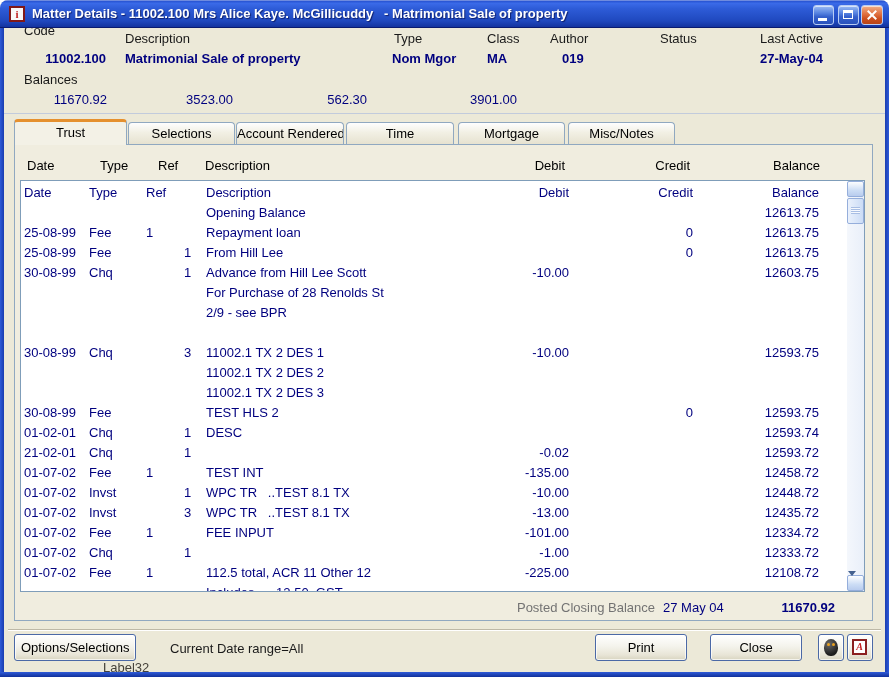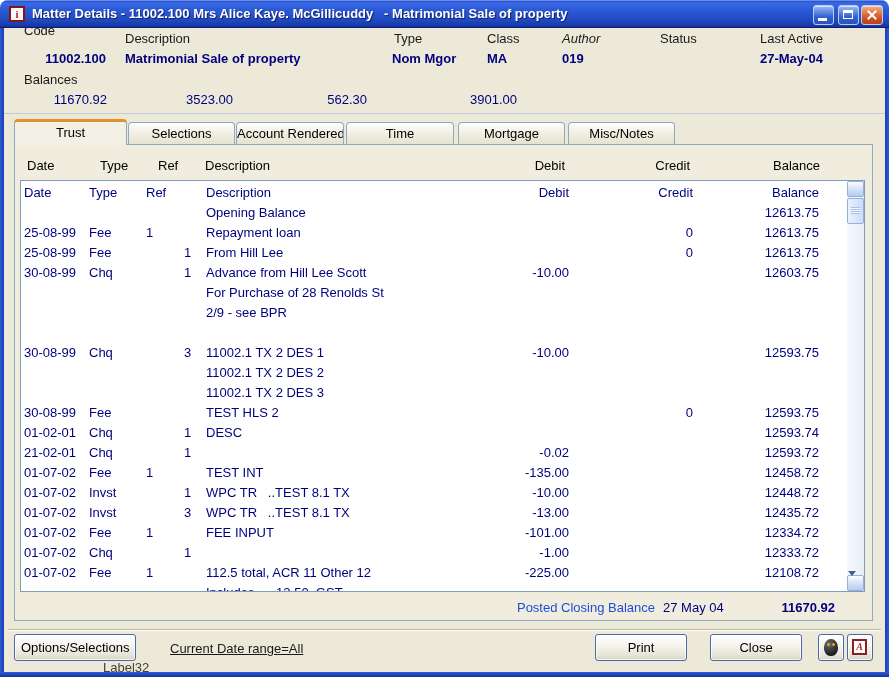--- a/index.html
+++ b/index.html
@@ -66,35 +66,35 @@
     background:linear-gradient(180deg,#FDFEFF,#CCDDF5 60%,#B8CCEE);}
   .sb-up{top:0;} .sb-down{bottom:0;}
   .arr{width:0;height:0;margin:5px auto 0;}
   .arr-up{border-left:4px solid transparent;border-right:4px solid transparent;border-bottom:5px solid #44618F;}
   .arr-down{border-left:4px solid transparent;border-right:4px solid transparent;border-top:5px solid #44618F;}
   .sb-thumb{position:absolute;left:0;top:17px;width:17px;height:26px;box-sizing:border-box;border:1px solid #95AEDB;border-radius:2px;
     background:linear-gradient(90deg,#EAF1FC,#CBDCF6);}
   .grip{display:block;width:9px;height:7px;margin:8px auto 0;background:repeating-linear-gradient(180deg,#A8BEE4 0 1px,#F4F8FE 1px 2px);}
 
   
-  .posted-label{position:absolute;left:500px;top:600px;width:155px;text-align:right;font-size:13px;color:#1d4ed8;z-index:2;}
+  .posted-label{position:absolute;left:500px;top:600px;width:155px;text-align:right;font-size:13px;color:#737373;z-index:2;}
   .posted-date{position:absolute;left:663px;top:600px;font-size:13px;color:#00007F;z-index:2;}
   .posted-value{position:absolute;left:735px;top:600px;width:100px;text-align:right;font-size:13px;font-weight:bold;color:#00007F;z-index:2;}
 
   
   .sep{position:absolute;left:8px;top:629px;width:873px;height:0;border-top:1px solid #BDB8A6;border-bottom:1px solid #FFFFFF;}
   .xpbtn{position:absolute;top:634px;height:27px;box-sizing:border-box;border:1px solid #4B69A6;border-radius:3px;
     background:linear-gradient(180deg,#FFFFFF 0%,#F4F3EC 45%,#E8E5D6 80%,#D8D4C0 100%);
     font-size:13px;color:#000;text-align:center;line-height:24px;box-shadow:inset 0 0 0 1px rgba(255,255,255,.7);}
   #btn-options{left:14px;width:122px;}
   #btn-print{left:595px;width:92px;}
   #btn-close{left:710px;width:92px;}
   #btn-mouse{left:818px;width:26px;}
   #btn-pdf{left:847px;width:26px;}
-  .daterange{position:absolute;left:170px;top:641px;font-size:13px;color:#1a1a1a;text-decoration:underline;}
+  .daterange{position:absolute;left:170px;top:641px;font-size:13px;color:#1a1a1a;}
   .label32{position:absolute;left:103px;top:660px;font-size:13px;color:#45423A;z-index:1;}
   .mouse-icon{position:absolute;left:5px;top:4px;width:14px;height:17px;border-radius:50% 50% 45% 45%;
     background:radial-gradient(circle at 35% 30%,#6A6A6A,#1E1E1E 70%);}
   .mouse-icon::before,.mouse-icon::after{content:"";position:absolute;top:4px;width:3px;height:3px;border-radius:50%;background:#E8A020;}
   .mouse-icon::before{left:3px;} .mouse-icon::after{left:8px;}
   .pdf-icon{position:absolute;left:4px;top:4px;width:15px;height:16px;box-sizing:border-box;background:#fff;
     border:2px solid #8B2020;color:#C42020;font:italic bold 10px "Liberation Serif",serif;line-height:12px;text-align:center;}
 </style>
 </head>
 <body>
@@ -113,21 +113,21 @@
     <span class="tbtn reddish" id="btn-x">
       <span class="xbar r45"></span>
       <span class="xbar r-45"></span>
     </span>
   </div>
 
   <span class="hlabel" style="left:24px;top:23px;">Code</span>
   <span class="hlabel" style="left:125px;top:31px;">Description</span>
   <span class="hlabel" style="left:394px;top:31px;">Type</span>
   <span class="hlabel" style="left:487px;top:31px;">Class</span>
-  <span class="hlabel" style="left:562px;top:31px;font-style:italic;">Author</span>
+  <span class="hlabel" style="left:550px;top:31px;">Author</span>
   <span class="hlabel" style="left:660px;top:31px;">Status</span>
   <span class="hlabel" style="left:760px;top:31px;">Last Active</span>
 
   <span class="hval" style="left:18px;top:51px;width:88px;text-align:right;">11002.100</span>
   <span class="hval" style="left:125px;top:51px;">Matrimonial Sale of property</span>
   <span class="hval" style="left:392px;top:51px;">Nom Mgor</span>
   <span class="hval" style="left:487px;top:51px;">MA</span>
   <span class="hval" style="left:562px;top:51px;">019</span>
   <span class="hval" style="left:660px;top:51px;"></span>
   <span class="hval" style="left:760px;top:51px;">27-May-04</span>

